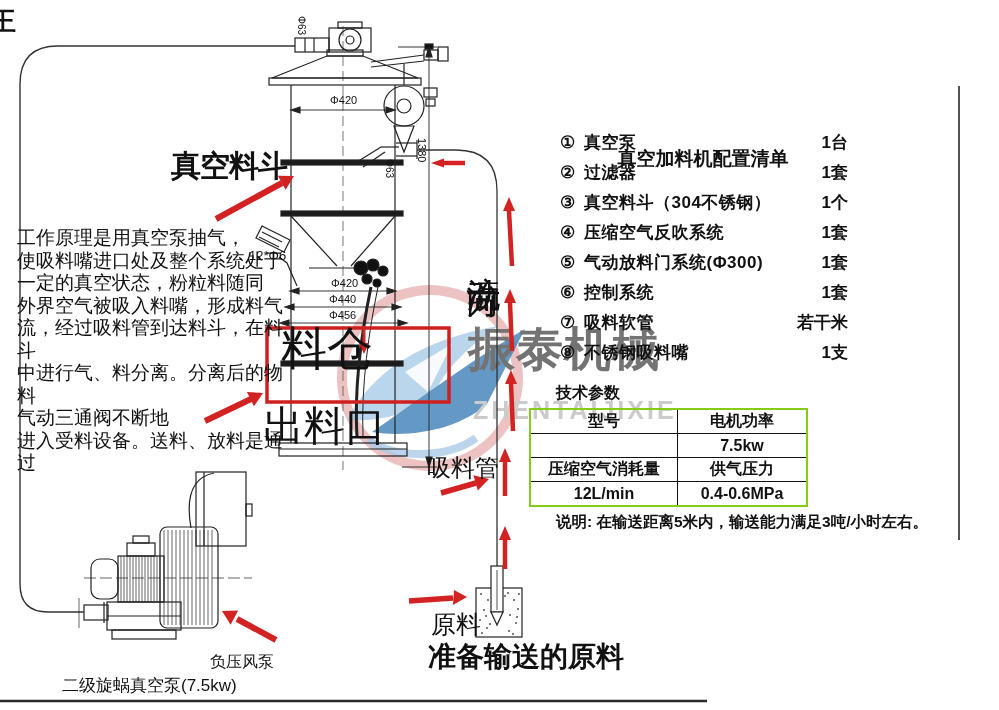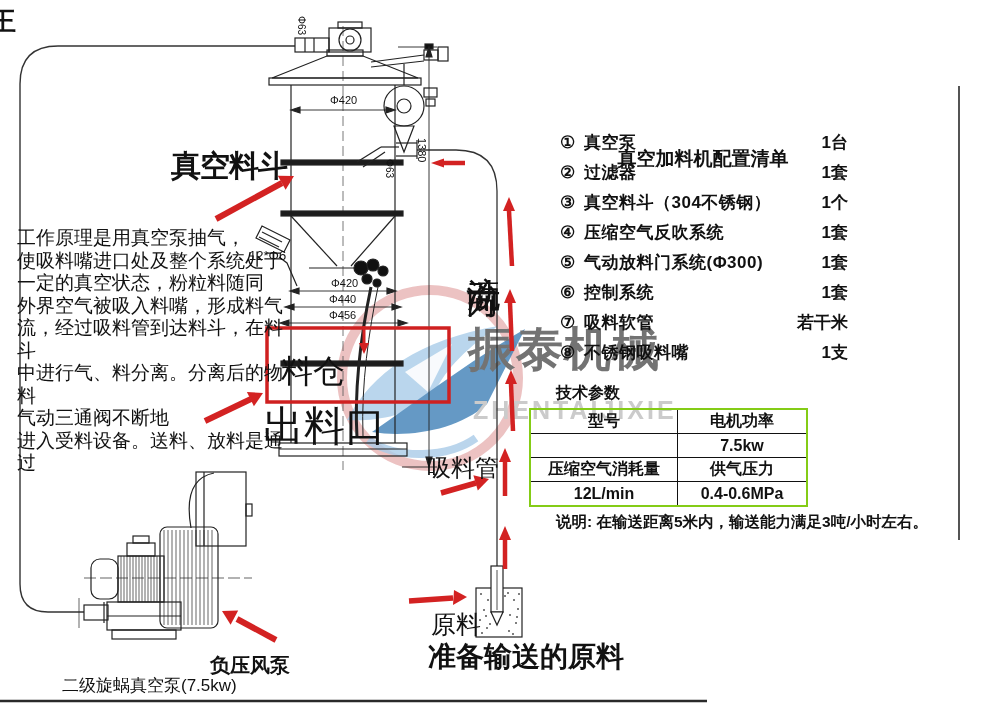--- a/index.html
+++ b/index.html
@@ -234,28 +234,28 @@
     <span style="display:block">使吸料嘴进口处及整个系统处于</span>
     <span style="display:block">一定的真空状态，粉粒料随同</span>
     <span style="display:block">外界空气被吸入料嘴，形成料气</span>
     <span style="display:block">流，经过吸料管到达料斗，在料斗</span>
     <span style="display:block">中进行气、料分离。分离后的物料</span>
     <span style="display:block">气动三通阀不断地</span>
     <span style="display:block">进入受料设备。送料、放料是通过</span>
   </div>
 
   <div class="lbl" style="left:163px;top:146px;font-size:30px;font-weight:bold;letter-spacing:-1px;margin-left:8px;">真空料斗</div>
-  <div class="lbl" style="left:281px;top:350px;font-size:32px;font-weight:500;">料仓</div>
+  <div class="lbl" style="left:281px;top:318px;font-size:46px;font-weight:500;">料仓</div>
   <div class="lbl" style="left:263px;top:399px;font-size:41px;font-weight:500;">出料口</div>
   <div class="lbl vupright" style="left:461px;top:249px;font-size:34px;font-weight:500;letter-spacing:3px;">流动方向</div>
   <div class="lbl" style="left:427px;top:452px;font-size:24px;font-weight:500;">吸料管</div>
   <div class="lbl" style="left:431px;top:608px;font-size:25px;font-weight:500;">原料</div>
   <div class="lbl" style="left:428px;top:638px;font-size:28px;font-weight:700;">准备输送的原料</div>
   <div class="lbl" style="left:62px;top:655px;font-size:17px;font-weight:500;margin-top:19px;">二级旋蜗真空泵(7.5kw)</div>
-  <div class="lbl" style="left:210px;top:652px;font-size:20px;font-weight:700;">负压风泵</div>
+  <div class="lbl" style="left:210px;top:652px;font-size:16px;font-weight:400;">负压风泵</div>
 
   <div class="lbl dim vtext" style="left:296px;top:16px;font-size:10px;">Φ63</div>
   <div class="lbl dim" style="left:330px;top:94px;">Φ420</div>
   <div class="lbl dim vtext" style="left:384px;top:159px;font-size:10px;">Φ63</div>
   <div class="lbl dim vtext" style="left:416px;top:138px;">1380</div>
   <div class="lbl" style="left:249px;top:248px;font-size:13px;z-index:3;">12*Φ6</div>
   <div class="lbl dim" style="left:331px;top:277px;">Φ420</div>
   <div class="lbl dim" style="left:329px;top:293px;">Φ440</div>
   <div class="lbl dim" style="left:329px;top:309px;">Φ456</div>
 

